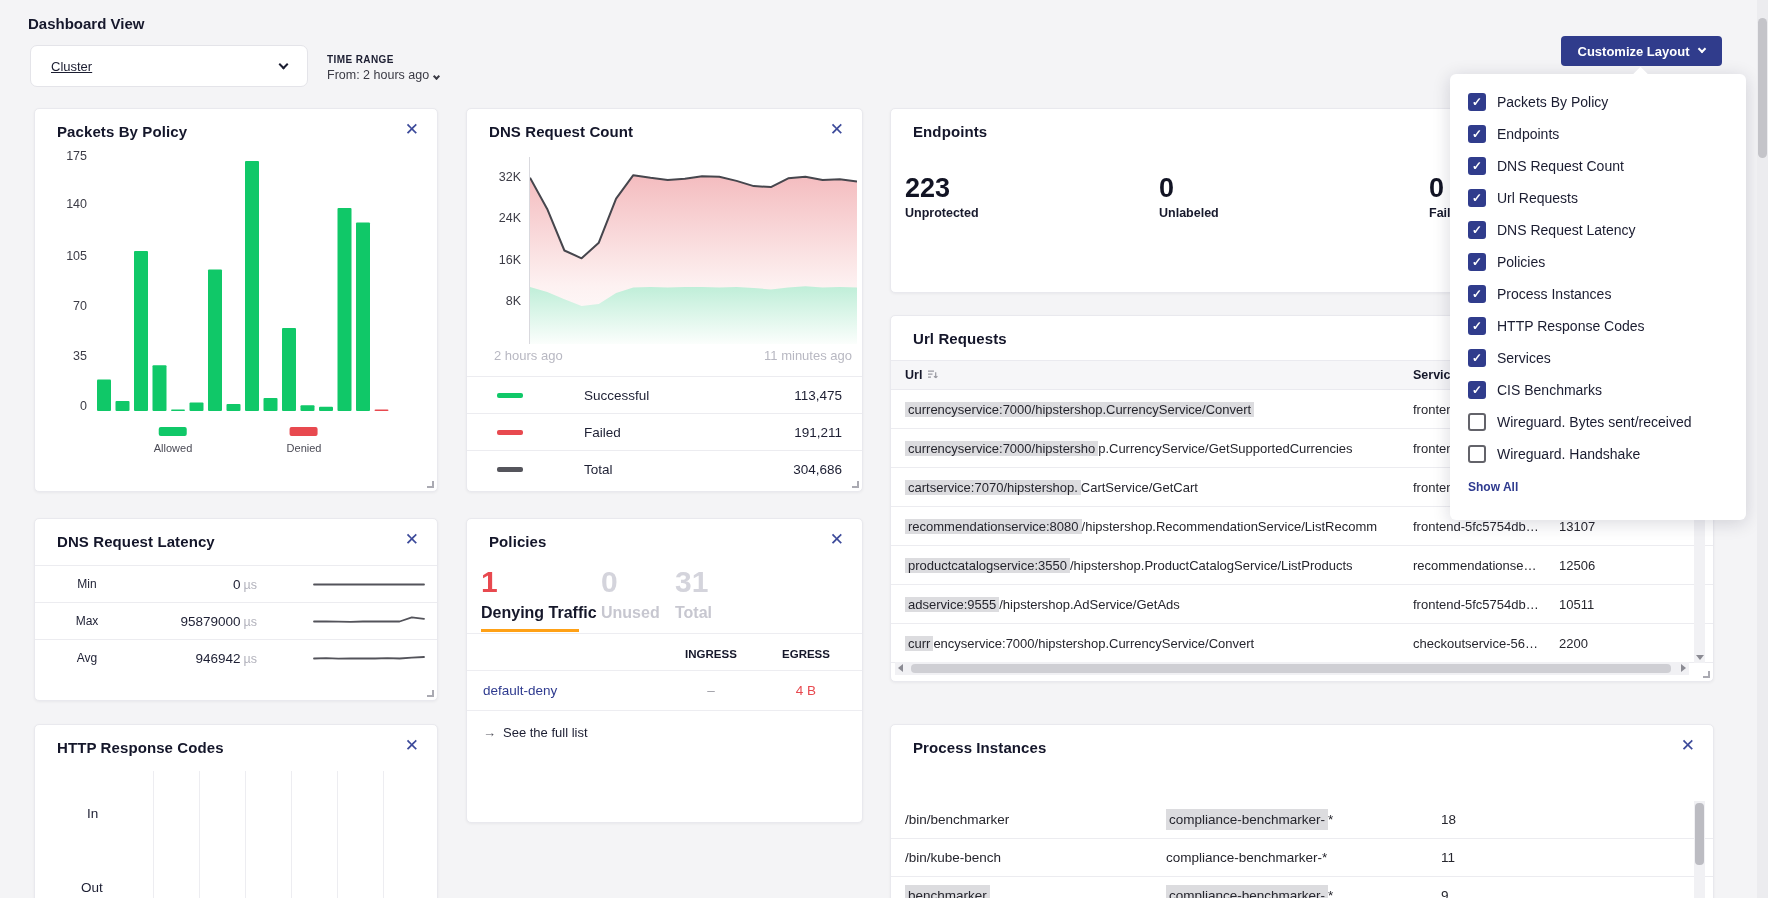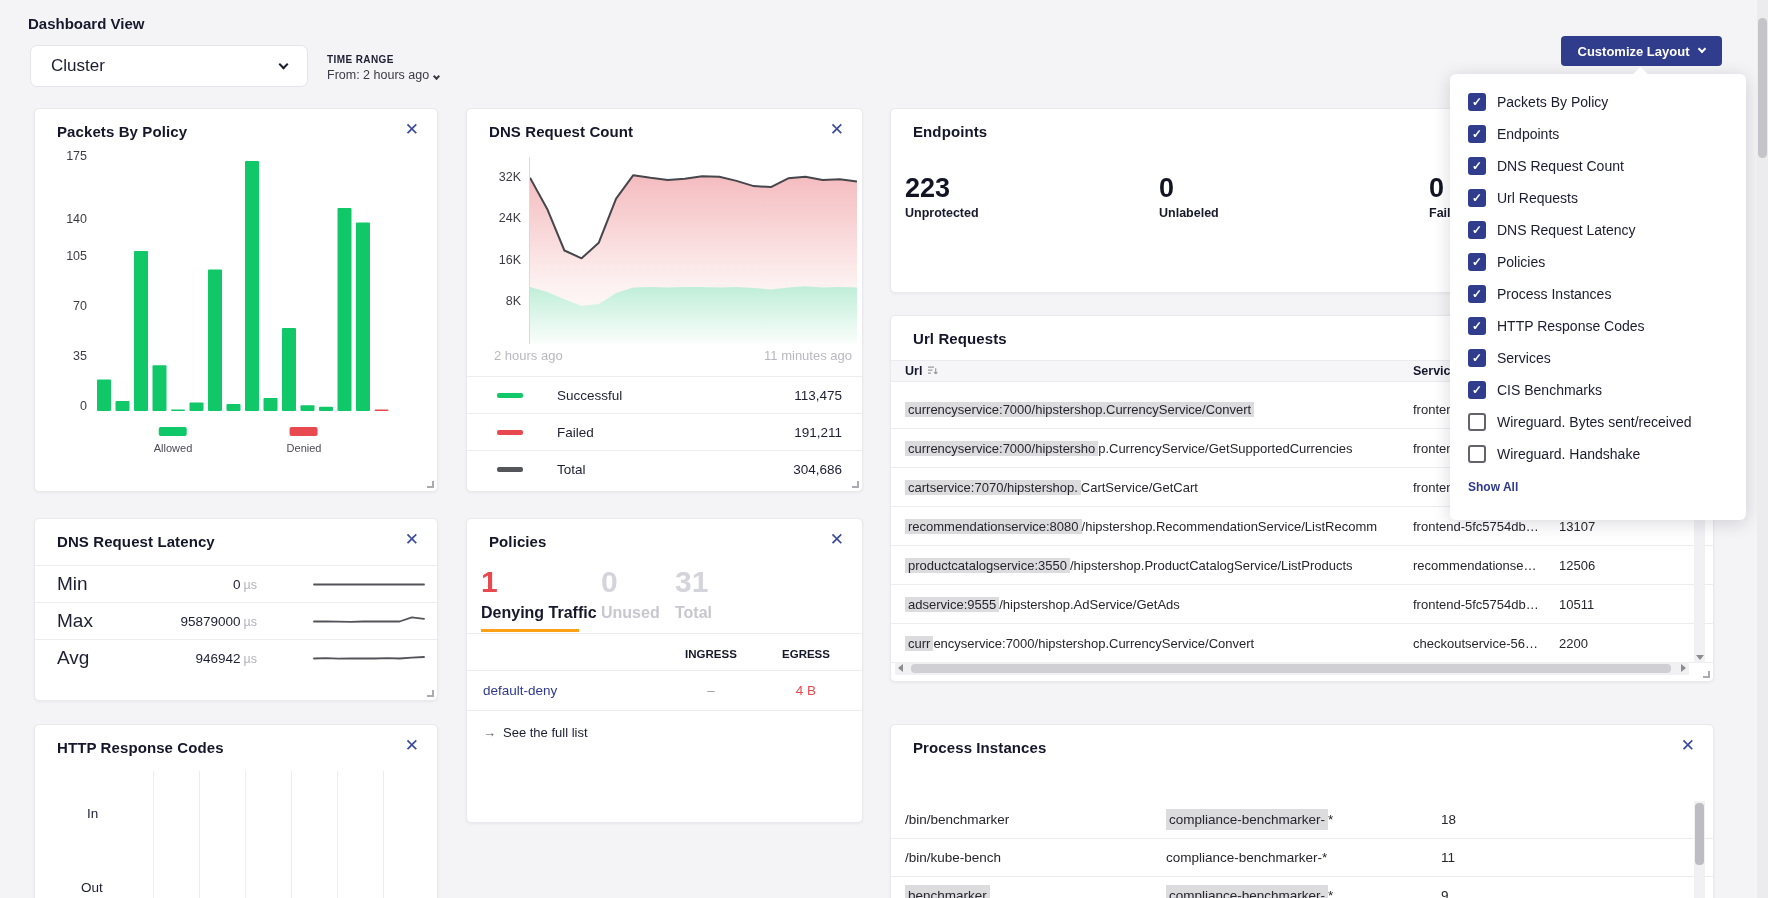--- a/index.html
+++ b/index.html
@@ -6,21 +6,21 @@
   html,body{width:1768px;height:898px;}
   body{position:relative;overflow:hidden;background:#f4f4f6;font-family:"Liberation Sans",sans-serif;color:#16182c;}
   .card{position:absolute;background:#fff;border:1px solid #e9e9ee;border-radius:5px;box-shadow:0 1px 3px rgba(20,20,40,.05);}
   .card-title{position:absolute;left:22px;top:14px;font-size:15px;font-weight:700;color:#14162a;letter-spacing:.1px;}
   .close-x{position:absolute;top:12px;right:18px;font-size:17px;color:#3c4a9a;cursor:pointer;line-height:1;}
   .rsz{position:absolute;right:3px;bottom:3px;width:7px;height:7px;border-right:2px solid #aaaab2;border-bottom:2px solid #aaaab2;}
   .chev{display:inline-block;width:7px;height:7px;border-right:2px solid currentColor;border-bottom:2px solid currentColor;transform:rotate(45deg);margin-top:-4px;}
   
   .page-title{position:absolute;left:28px;top:15px;font-size:15px;font-weight:700;}
   .view-select{position:absolute;left:30px;top:45px;width:278px;height:42px;background:#fff;border:1px solid #e4e4e9;border-radius:7px;display:flex;align-items:center;padding:0 20px;cursor:pointer;}
-  .view-select .val{font-size:17px;color:#1b1d31;}
+  .view-select .val{font-size:13px;color:#1b1d31;text-decoration:underline;}
   .view-select .chev{margin-left:auto;color:#1b1d31;}
   .time-range{position:absolute;left:327px;top:47px;}
   .tr-label{font-size:10px;font-weight:700;letter-spacing:.4px;color:#1b1d31;margin-top:7px;}
   .tr-value{font-size:12.5px;color:#3a3a44;margin-top:3px;cursor:pointer;}
   .tr-value .chev{width:5px;height:5px;margin-left:5px;color:#3a3a44;}
   .customize-btn{position:absolute;left:1561px;top:36px;width:161px;height:30px;background:#303c8c;border:none;border-radius:4px;color:#fff;font-size:13px;font-weight:600;font-family:inherit;display:flex;align-items:center;justify-content:center;gap:10px;cursor:pointer;}
   .customize-btn .chev{width:6px;height:6px;color:#fff;}
   
   .menu-panel{position:absolute;left:1450px;top:74px;width:296px;height:446px;background:#fff;border-radius:6px;box-shadow:0 3px 18px rgba(20,20,50,.16);z-index:60;padding-top:12px;}
   .menu-caret{position:absolute;top:-5px;left:185px;width:11px;height:11px;background:#fff;transform:rotate(45deg);}
@@ -38,56 +38,56 @@
   .xlab{position:absolute;font-size:13px;color:#b8b8c2;}
   
   .pb-legend{position:absolute;left:0;top:318px;width:100%;height:40px;}
   .leg-item{position:absolute;transform:translateX(-50%);text-align:center;}
   .leg-item:nth-of-type(1){left:138px;}
   .leg-item:nth-of-type(2){left:269px;}
   .leg-item .sw{display:block;width:28px;height:9px;border-radius:2px;margin:0 auto;}
   .leg-item .leg-lab{display:block;margin-top:6px;font-size:11px;color:#4a4a55;}
   
   .dns-legend{position:absolute;left:0;right:0;top:267px;}
-  .dnsl-row{display:flex;align-items:center;height:37px;border-top:1px solid #ececf0;padding:0 20px 0 30px;}
+  .dnsl-row{display:flex;align-items:center;height:37px;border-top:1px solid #ececf0;padding:0 20px 0 30px;gap:27px;}
   .dnsl-sw{width:26px;height:5px;border-radius:2px;flex:0 0 26px;}
   .dnsl-lab{margin-left:34px;font-size:13.5px;color:#1d1f33;}
   .dnsl-val{margin-left:auto;font-size:13.5px;color:#1d1f33;}
   
   .ep-stat{position:absolute;top:64px;}
   .ep-stat:nth-of-type(1){left:14px;}
   .ep-stat:nth-of-type(2){left:268px;}
   .ep-stat:nth-of-type(3){left:538px;}
   .ep-val{font-size:27px;font-weight:800;color:#121424;}
   .ep-lab{font-size:12.5px;font-weight:700;color:#17192c;margin-top:2px;}
   
   .thead{position:absolute;left:0;right:0;display:flex;align-items:center;font-size:12.5px;font-weight:700;color:#15172a;background:#f6f6f8;border-top:1px solid #eaeaef;border-bottom:1px solid #eaeaef;}
   .trow{display:flex;align-items:center;border-bottom:1px solid #ececf0;font-size:13px;color:#26262e;}
   .hl{background:#dcdcdf;padding:3px 3px;}
   .hl:empty{padding:0;}
   .sort-ic{margin-left:5px;display:inline-block;vertical-align:-1px;}
   
-  .url-head{top:44px;height:22px;padding-left:14px;}
+  .url-head{top:44px;height:30px;padding-left:14px;}
   .url-body{position:absolute;left:0;right:0;top:74px;}
   .url-body .trow{height:39px;padding-left:14px;}
   .col-url{flex:0 0 508px;white-space:nowrap;overflow:hidden;}
   .col-svc{flex:0 0 146px;white-space:nowrap;overflow:hidden;}
   .col-cnt{flex:1;}
   
   .vscroll{position:absolute;width:11px;background:#f1f1f4;}
   .vscroll .vthumb{position:absolute;left:1px;right:1px;background:#bcbcc2;border-radius:4px;}
   .hscroll{position:absolute;height:13px;background:#f1f1f4;}
   .hscroll .hthumb{position:absolute;top:2px;bottom:2px;background:#cfcfd4;border-radius:4px;}
   .tri-d{position:absolute;left:2px;bottom:3px;width:0;height:0;border-left:4px solid transparent;border-right:4px solid transparent;border-top:5px solid #8b8b93;}
   .tri-r{position:absolute;right:3px;top:2px;width:0;height:0;border-top:4px solid transparent;border-bottom:4px solid transparent;border-left:5px solid #8b8b93;}
   .tri-l{position:absolute;left:3px;top:2px;width:0;height:0;border-top:4px solid transparent;border-bottom:4px solid transparent;border-right:5px solid #8b8b93;}
   
   .lat-rows{position:absolute;left:0;right:0;top:46px;}
   .lat-row{display:flex;align-items:center;height:37px;border-top:1px solid #ececf0;padding:0 12px 0 22px;}
-  .lat-lab{flex:0 0 60px;font-size:19px;color:#1d1f33;}
+  .lat-lab{flex:0 0 60px;font-size:12px;color:#1d1f33;text-align:center;}
   .lat-val{flex:0 0 140px;text-align:right;font-size:13.5px;color:#1d1f33;}
   .lat-unit{color:#b2b2bc;margin-left:3px;font-size:12.5px;}
   .lat-spark{margin-left:auto;}
   
   .pol-stat{position:absolute;top:46px;}
   .pol-stat:nth-of-type(1){left:14px;}
   .pol-stat:nth-of-type(2){left:134px;}
   .pol-stat:nth-of-type(3){left:208px;}
   .pol-val{font-size:30px;font-weight:700;color:#d4d4dc;}
   .pol-lab{font-size:16px;font-weight:700;color:#c7c7d0;margin-top:5px;white-space:nowrap;}
@@ -137,21 +137,21 @@
 </button>
 
 <div class="card" style="left:34px;top:108px;width:404px;height:384px;">
   <div class="card-title">Packets By Policy</div>
   <span class="close-x">✕</span>
   <div>
       <div class="ytick" style="top: 290px;">0</div>
       <div class="ytick" style="top: 240px;">35</div>
       <div class="ytick" style="top: 190px;">70</div>
       <div class="ytick" style="top: 140px;">105</div>
-      <div class="ytick" style="top: 103px;">140</div>
+      <div class="ytick" style="top: 88px;">140</div>
       <div class="ytick" style="top: 40px;">175</div>
     </div>
   <svg width="296" height="256" style="position:absolute;left:60px;top:48px;">
       <rect x="2.0" y="222.6" width="14" height="31.4" rx="1" fill="#10c868"></rect>
       <rect x="20.5" y="244.0" width="14" height="10.0" rx="1" fill="#10c868"></rect>
       <rect x="39.0" y="94.0" width="14" height="160.0" rx="1" fill="#10c868"></rect>
       <rect x="57.5" y="208.3" width="14" height="45.7" rx="1" fill="#10c868"></rect>
       <rect x="76.0" y="252.5" width="14" height="1.5" rx="1" fill="#10c868"></rect>
       <rect x="94.5" y="245.4" width="14" height="8.6" rx="1" fill="#10c868"></rect>
       <rect x="113.0" y="112.6" width="14" height="141.4" rx="1" fill="#10c868"></rect>

